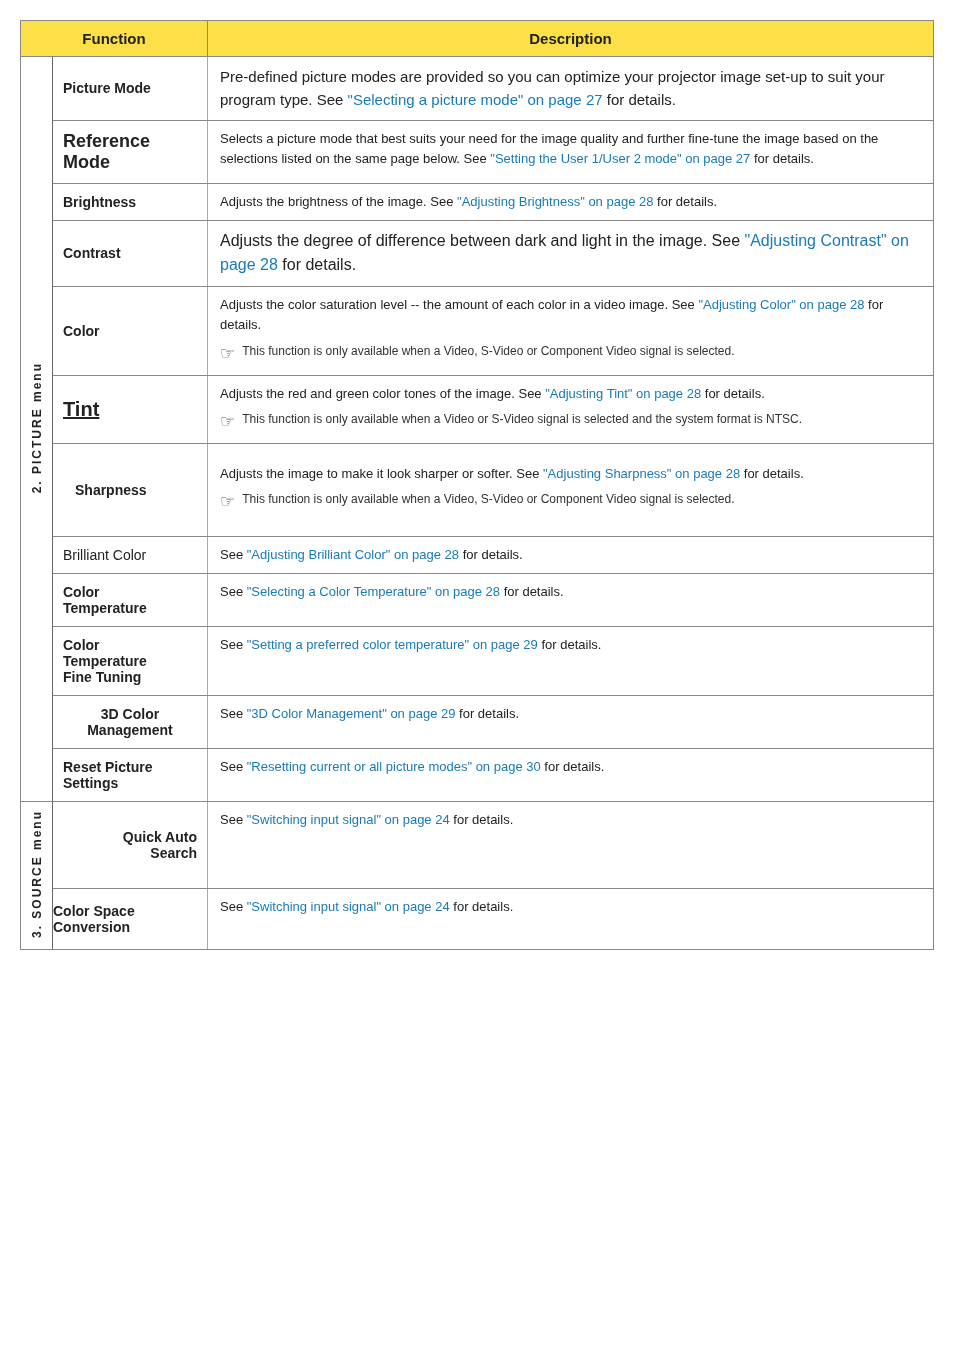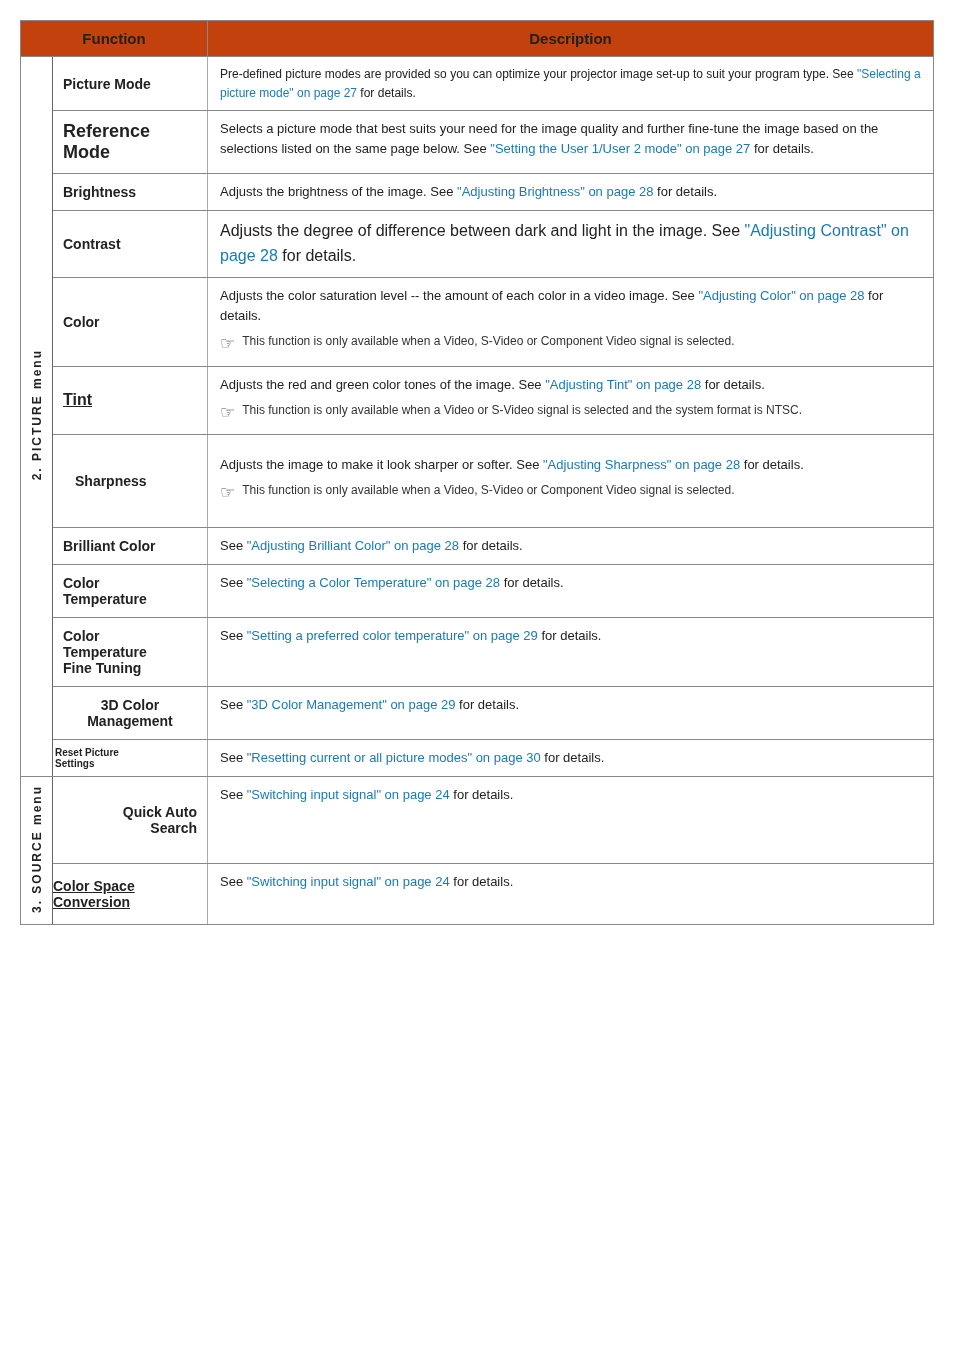--- a/index.html
+++ b/index.html
@@ -17,39 +17,39 @@
       border: 1.5px solid #555;
     }
     table.outer tr td, table.outer tr th {
       border: 1px solid #888;
     }
     .header-th {
       font-size: 15px;
       font-weight: bold;
       text-align: center;
       padding: 9px 10px;
-      background: #c2410c;
+      background: #fde047;
       border-bottom: 2px solid #555;
     }
   </style>
 </head>
 <body>
 
 <table class="outer">
   <thead>
     <tr>
       <th class="header-th" colspan="2" style="width:185px; border-right:1px solid #888;">Function</th>
       <th class="header-th">Description</th>
     </tr>
   </thead>
   <tbody id="table-body">
   <tr>
         <td rowspan="12" style="width: 32px; text-align: center; vertical-align: middle; border-right: 1.5px solid rgb(102, 102, 102); padding: 0px; background: rgb(255, 255, 255);"><span style="writing-mode: vertical-rl; transform: rotate(180deg); font-weight: bold; font-size: 12px; letter-spacing: 2px; white-space: nowrap; display: inline-block; padding: 8px 0px;">2. PICTURE menu</span></td>
         <td style="width: 155px; font-weight: bold; font-size: 14px; padding: 10px; vertical-align: middle; border-right: 1px solid rgb(170, 170, 170);">Picture Mode</td>
-        <td style="padding: 8px 12px; font-size: 12px; line-height: 1.55; vertical-align: top;">
+        <td style="padding: 8px 12px; font-size: 15px; line-height: 1.55; vertical-align: top;">
           <p>Pre-defined picture modes are provided so you can optimize your projector image set-up to suit your program type. See <span style="color: rgb(26, 122, 181);">"Selecting a picture mode" on page 27</span> for details.</p>
         </td>
       </tr>
       <tr>
         <td style="width: 155px; font-weight: bold; font-size: 18px; padding: 10px; vertical-align: middle; border-right: 1px solid rgb(170, 170, 170);">Reference<br>Mode</td>
         <td style="padding: 8px 12px; font-size: 13px; line-height: 1.55; vertical-align: top;">
           <p>Selects a picture mode that best suits your need for the image quality and further fine-tune the image based on the selections listed on the same page below. See <span style="color: rgb(26, 122, 181);">"Setting the User 1/User 2 mode" on page 27</span> for details.</p>
         </td>
       </tr>
       <tr>
@@ -68,41 +68,41 @@
         <td style="width: 155px; font-weight: bold; font-size: 14px; padding: 10px; vertical-align: middle; border-right: 1px solid rgb(170, 170, 170);">Color</td>
         <td style="padding: 8px 12px; font-size: 13px; line-height: 1.55; vertical-align: top;">
           <p>Adjusts the color saturation level -- the amount of each color in a video image. See <span style="color: rgb(26, 122, 181);">"Adjusting Color" on page 28</span> for details.</p>
           <div style="display: flex; align-items: flex-start; margin-top: 6px; font-size: 12px; color: rgb(51, 51, 51);">
             <span style="font-size: 17px; margin-right: 7px; color: rgb(85, 85, 85); flex-shrink: 0; margin-top: -1px;">☞</span>
             <span>This function is only available when a Video, S-Video or Component Video signal is selected.</span>
           </div>
         </td>
       </tr>
       <tr>
-        <td style="width: 155px; font-weight: bold; font-size: 16px; padding: 10px; vertical-align: middle; border-right: 1px solid rgb(170, 170, 170); text-decoration: underline;">Tint</td>
+        <td style="width: 155px; font-weight: bold; font-size: 20px; padding: 10px; vertical-align: middle; border-right: 1px solid rgb(170, 170, 170); text-decoration: underline;">Tint</td>
         <td style="padding: 8px 12px; font-size: 13px; line-height: 1.55; vertical-align: top;">
           <p>Adjusts the red and green color tones of the image. See <span style="color: rgb(26, 122, 181);">"Adjusting Tint" on page 28</span> for details.</p>
           <div style="display: flex; align-items: flex-start; margin-top: 6px; font-size: 12px; color: rgb(51, 51, 51);">
             <span style="font-size: 17px; margin-right: 7px; color: rgb(85, 85, 85); flex-shrink: 0; margin-top: -1px;">☞</span>
             <span>This function is only available when a Video or S-Video signal is selected and the system format is NTSC.</span>
           </div>
         </td>
       </tr>
       <tr>
         <td style="width: 155px; font-weight: bold; font-size: 14px; padding: 22px; vertical-align: middle; border-right: 1px solid rgb(170, 170, 170);">Sharpness</td>
         <td style="padding: 20px 12px; font-size: 13px; line-height: 1.55; vertical-align: top;">
           <p>Adjusts the image to make it look sharper or softer. See <span style="color: rgb(26, 122, 181);">"Adjusting Sharpness" on page 28</span> for details.</p>
           <div style="display: flex; align-items: flex-start; margin-top: 6px; font-size: 12px; color: rgb(51, 51, 51);">
             <span style="font-size: 17px; margin-right: 7px; color: rgb(85, 85, 85); flex-shrink: 0; margin-top: -1px;">☞</span>
             <span>This function is only available when a Video, S-Video or Component Video signal is selected.</span>
           </div>
         </td>
       </tr>
       <tr>
-        <td style="width: 155px; font-weight: bold; font-size: 14px; padding: 10px; vertical-align: middle; border-right: 1px solid rgb(170, 170, 170);">Brilliant Color</td>
+        <td style="width: 155px; font-weight: normal; font-size: 14px; padding: 10px; vertical-align: middle; border-right: 1px solid rgb(170, 170, 170);">Brilliant Color</td>
         <td style="padding: 8px 12px; font-size: 13px; line-height: 1.55; vertical-align: top;">
           <p>See <span style="color: rgb(26, 122, 181);">"Adjusting Brilliant Color" on page 28</span> for details.</p>
         </td>
       </tr>
       <tr>
         <td style="width: 155px; font-weight: bold; font-size: 14px; padding: 10px; vertical-align: middle; border-right: 1px solid rgb(170, 170, 170);">Color<br>Temperature</td>
         <td style="padding: 8px 12px; font-size: 13px; line-height: 1.55; vertical-align: top;">
           <p>See <span style="color: rgb(26, 122, 181);">"Selecting a Color Temperature" on page 28</span> for details.</p>
         </td>
       </tr>
@@ -112,32 +112,32 @@
           <p>See <span style="color: rgb(26, 122, 181);">"Setting a preferred color temperature" on page 29</span> for details.</p>
         </td>
       </tr>
       <tr>
         <td style="width: 155px; font-weight: bold; font-size: 14px; padding: 10px; vertical-align: middle; border-right: 1px solid rgb(170, 170, 170); text-align: center;">3D Color<br>Management</td>
         <td style="padding: 8px 12px; font-size: 13px; line-height: 1.55; vertical-align: top;">
           <p>See <span style="color: rgb(26, 122, 181);">"3D Color Management" on page 29</span> for details.</p>
         </td>
       </tr>
       <tr>
-        <td style="width: 155px; font-weight: bold; font-size: 10px; padding: 2px; vertical-align: middle; border-right: 1px solid rgb(170, 170, 170);">Reset Picture<br>Settings</td>
+        <td style="width: 155px; font-weight: bold; font-size: 14px; padding: 10px; vertical-align: middle; border-right: 1px solid rgb(170, 170, 170);">Reset Picture<br>Settings</td>
         <td style="padding: 8px 12px; font-size: 13px; line-height: 1.55; vertical-align: top;">
           <p>See <span style="color: rgb(26, 122, 181);">"Resetting current or all picture modes" on page 30</span> for details.</p>
         </td>
       </tr>
       <tr>
         <td rowspan="2" style="width: 32px; text-align: center; vertical-align: middle; border-right: 1.5px solid rgb(102, 102, 102); padding: 0px; background: rgb(255, 255, 255);"><span style="writing-mode: vertical-rl; transform: rotate(180deg); font-weight: bold; font-size: 12px; letter-spacing: 2px; white-space: nowrap; display: inline-block; padding: 8px 0px;">3. SOURCE menu</span></td>
         <td style="width: 155px; font-weight: bold; font-size: 14px; padding: 10px; vertical-align: middle; border-right: 1px solid rgb(170, 170, 170); text-align: right;">Quick Auto<br>Search</td>
         <td style="padding: 8px 12px; font-size: 13px; line-height: 1.55; vertical-align: top;">
           <p>See <span style="color: rgb(26, 122, 181);">"Switching input signal" on page 24</span> for details.</p>
         </td>
       </tr>
       <tr>
-        <td style="width: 155px; font-weight: bold; font-size: 14px; vertical-align: middle; border-right: 1px solid rgb(170, 170, 170); text-decoration: underline;">Color Space<br>Conversion</td>
+        <td style="width: 155px; font-weight: bold; font-size: 14px; vertical-align: middle; border-right: 1px solid rgb(170, 170, 170);">Color Space<br>Conversion</td>
         <td style="padding: 8px 12px; font-size: 13px; line-height: 1.55; vertical-align: top;">
           <p>See <span style="color: rgb(26, 122, 181);">"Switching input signal" on page 24</span> for details.</p>
         </td>
       </tr>
     </tbody>
 </table>
 
 </body></html>

